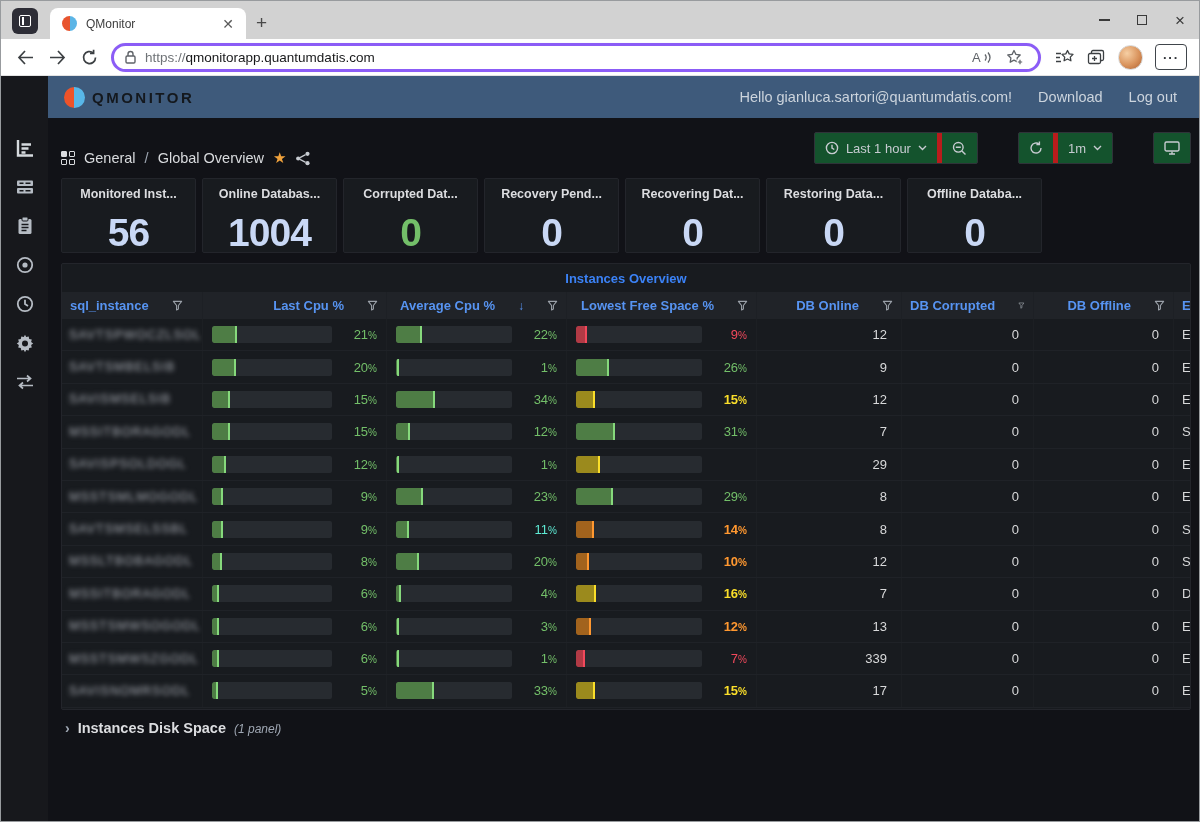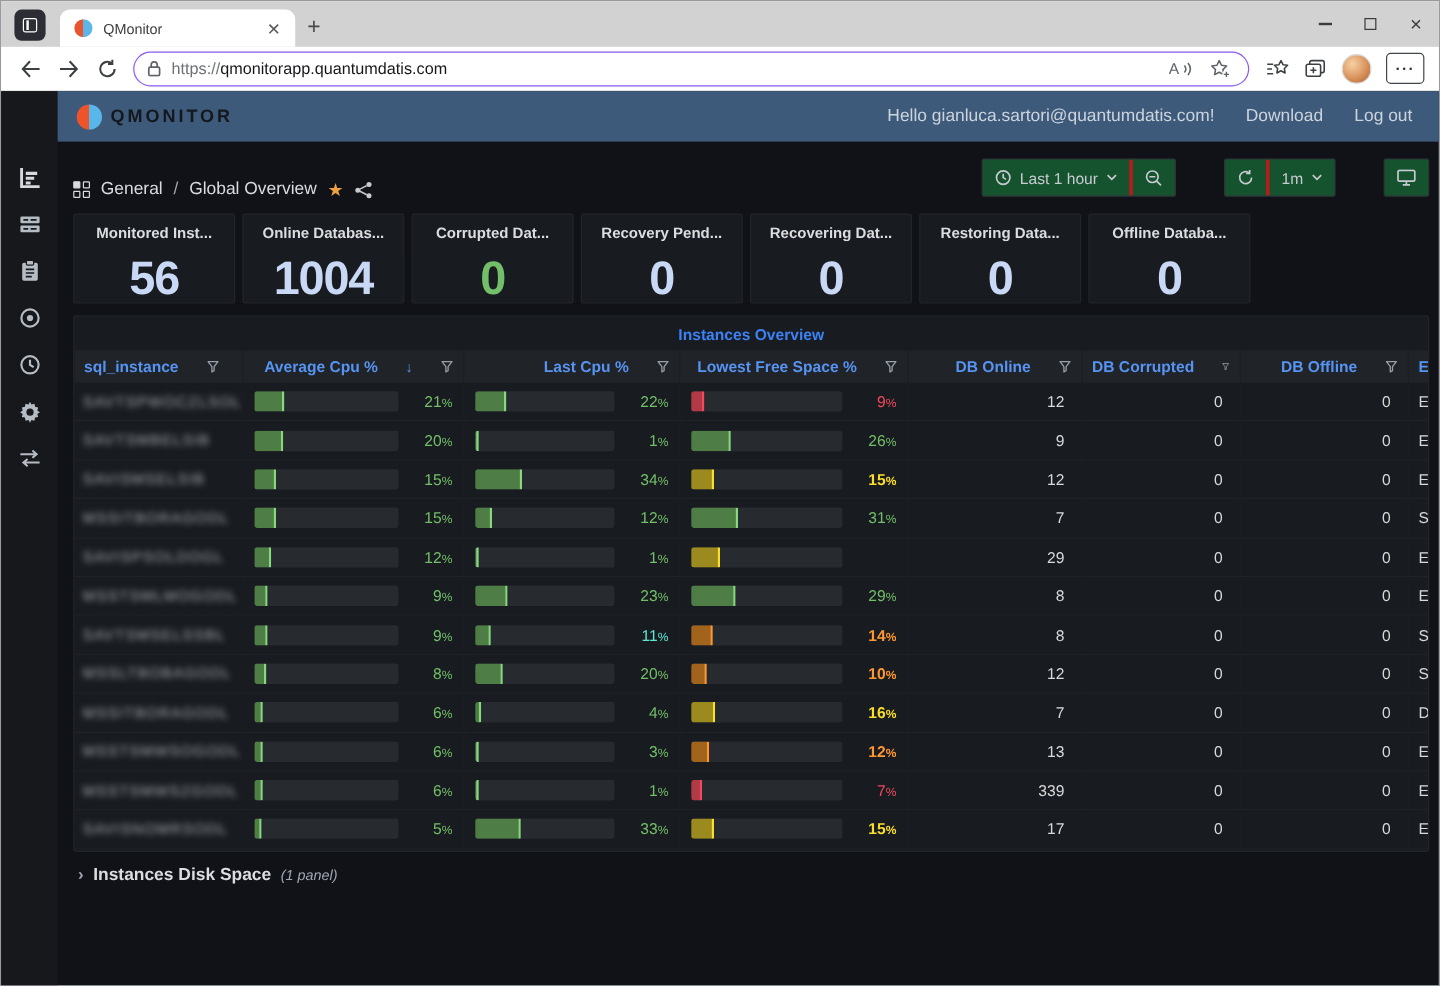--- a/index.html
+++ b/index.html
@@ -19,21 +19,21 @@
   .newtab { font-size:19px; color:#494949; margin:0 0 7px 10px; cursor:pointer; line-height:1; }
   .wincontrols { position:absolute; right:0; top:0; height:38px; display:flex; align-items:center; }
   .winbtn { width:38px; height:34px; display:flex; align-items:center; justify-content:center; cursor:pointer; color:#3a3a3a; }
   .winbtn .min { width:11px; height:1.4px; background:#3a3a3a; }
   .winbtn .max { width:10px; height:10px; border:1.3px solid #3a3a3a; }
   .winbtn .cls { font-size:17px; line-height:1; }
 
   
   .toolbar { height:37px; background:#fff; border-bottom:1px solid #e3e3e3; display:flex; align-items:center; padding:0 8px; flex:none; }
   .navbtn { width:32px; height:30px; display:flex; align-items:center; justify-content:center; cursor:pointer; }
-  .urlpill { flex:1; height:29px; margin:0 10px 0 6px; background:#fff; border:1px solid #8b5cf6; border-radius:15px; display:flex; align-items:center; padding:0 10px; box-shadow:0 0 2px rgba(0,0,0,.06); }
+  .urlpill { flex:1; height:29px; margin:0 10px 0 6px; background:#fff; border:3px solid #8b5cf6; border-radius:15px; display:flex; align-items:center; padding:0 10px; box-shadow:0 0 2px rgba(0,0,0,.06); }
   .urltext { font-size:13.5px; margin-left:8px; flex:1; white-space:nowrap; overflow:hidden; }
   .urltext .scheme { color:#6f7377; }
   .urltext .host { color:#17181a; }
   .pill-icons { display:flex; align-items:center; gap:14px; margin-right:4px; }
   .tb-right { display:flex; align-items:center; gap:12px; margin:0 4px; }
   .avatar { width:25px; height:25px; border-radius:50%; background:radial-gradient(circle at 35% 32%, #f6cfa4, #d9935c 55%, #b86a38 90%); border:1px solid #d8d8d8; cursor:pointer; }
   .more-btn { width:32px; height:26px; border:1.6px solid #40454b; border-radius:4px; display:flex; align-items:center; justify-content:center; font-weight:700; color:#2f3338; letter-spacing:1px; font-size:13px; cursor:pointer; }
 
   
   .app { flex:1; display:flex; min-height:0; background:#111217; }
@@ -52,21 +52,21 @@
 
   
   .dash-header { height:40px; display:flex; align-items:center; }
   .crumb { display:flex; align-items:center; gap:9px; font-size:14.5px; color:#d9dbde;margin-top:20px; }
   .grid-ic { display:grid; grid-template-columns:6px 6px; grid-gap:2px; }
   .grid-ic span { width:6px; height:6px; border:1.4px solid #d9dbde; border-radius:1px; }
   .grid-ic span:first-child { background:#d9dbde; }
   .star-ic { color:#efa13c; font-size:15px; cursor:pointer; }
   .hdr-right { margin-left:auto; display:flex; align-items:center; gap:8px; }
   .btn-group { display:flex; background:#14532d; border:1px solid #2f3339; border-radius:2px; overflow:hidden;margin-left:32px; }
-  .gbtn { height:30px; display:flex; align-items:center; gap:7px; padding:0 10px; color:#c7cbd1; font-size:13px; cursor:pointer; border-left:3px solid #b91c1c; }
+  .gbtn { height:30px; display:flex; align-items:center; gap:7px; padding:0 10px; color:#c7cbd1; font-size:13px; cursor:pointer; border-left:5px solid #b91c1c; }
   .gbtn:first-child { border-left:none; }
 
   
   .stats-row { margin-top:10px; display:flex; gap:6px; height:75px; }
   .stat-panel { width:135px; flex:none; background:#181b1f; border:1px solid #23252b; border-radius:2px; padding-top:8px; text-align:center; }
   .stat-label { font-size:12.5px; font-weight:700; color:#dcdde0; white-space:nowrap; overflow:hidden; }
   .stat-value { font-size:39px; font-weight:700; margin-top:10px; letter-spacing:-1px; }
 
   
   .tblpanel { margin-top:10px; height:447px; background:#181b1f; border:1px solid #23252b; border-radius:2px; overflow:hidden; display:flex; flex-direction:column; }
@@ -336,33 +336,33 @@
         <div class="tblpanel">
           <div class="tbl-title">Instances Overview</div>
           <div class="tgrid theader">
               <div class="th">
                 <span>sql_instance</span>
                 <svg class="funnel" width="11" height="11" viewBox="0 0 12 12">
                   <path d="M1.5 1.5 h9 L7 6 v3.8 l-2 1 V6 z" fill="none" stroke="#9aa0a8" stroke-width="1.2" stroke-linejoin="round"></path>
                 </svg>
               </div>
               <div class="th right">
+                <span>Last Cpu %</span>
+                <svg class="funnel" width="11" height="11" viewBox="0 0 12 12">
+                  <path d="M1.5 1.5 h9 L7 6 v3.8 l-2 1 V6 z" fill="none" stroke="#9aa0a8" stroke-width="1.2" stroke-linejoin="round"></path>
+                </svg>
+              </div>
+              <div class="th right">
                 <span>Average Cpu %</span>
                 <span class="sort">↓</span>
                 <svg class="funnel" width="11" height="11" viewBox="0 0 12 12">
                   <path d="M1.5 1.5 h9 L7 6 v3.8 l-2 1 V6 z" fill="none" stroke="#9aa0a8" stroke-width="1.2" stroke-linejoin="round"></path>
                 </svg>
               </div>
               <div class="th right">
-                <span>Last Cpu %</span>
-                <svg class="funnel" width="11" height="11" viewBox="0 0 12 12">
-                  <path d="M1.5 1.5 h9 L7 6 v3.8 l-2 1 V6 z" fill="none" stroke="#9aa0a8" stroke-width="1.2" stroke-linejoin="round"></path>
-                </svg>
-              </div>
-              <div class="th right">
                 <span>Lowest Free Space %</span>
                 <svg class="funnel" width="11" height="11" viewBox="0 0 12 12">
                   <path d="M1.5 1.5 h9 L7 6 v3.8 l-2 1 V6 z" fill="none" stroke="#9aa0a8" stroke-width="1.2" stroke-linejoin="round"></path>
                 </svg>
               </div>
               <div class="th right">
                 <span>DB Online</span>
                 <svg class="funnel" width="11" height="11" viewBox="0 0 12 12">
                   <path d="M1.5 1.5 h9 L7 6 v3.8 l-2 1 V6 z" fill="none" stroke="#9aa0a8" stroke-width="1.2" stroke-linejoin="round"></path>
                 </svg>

